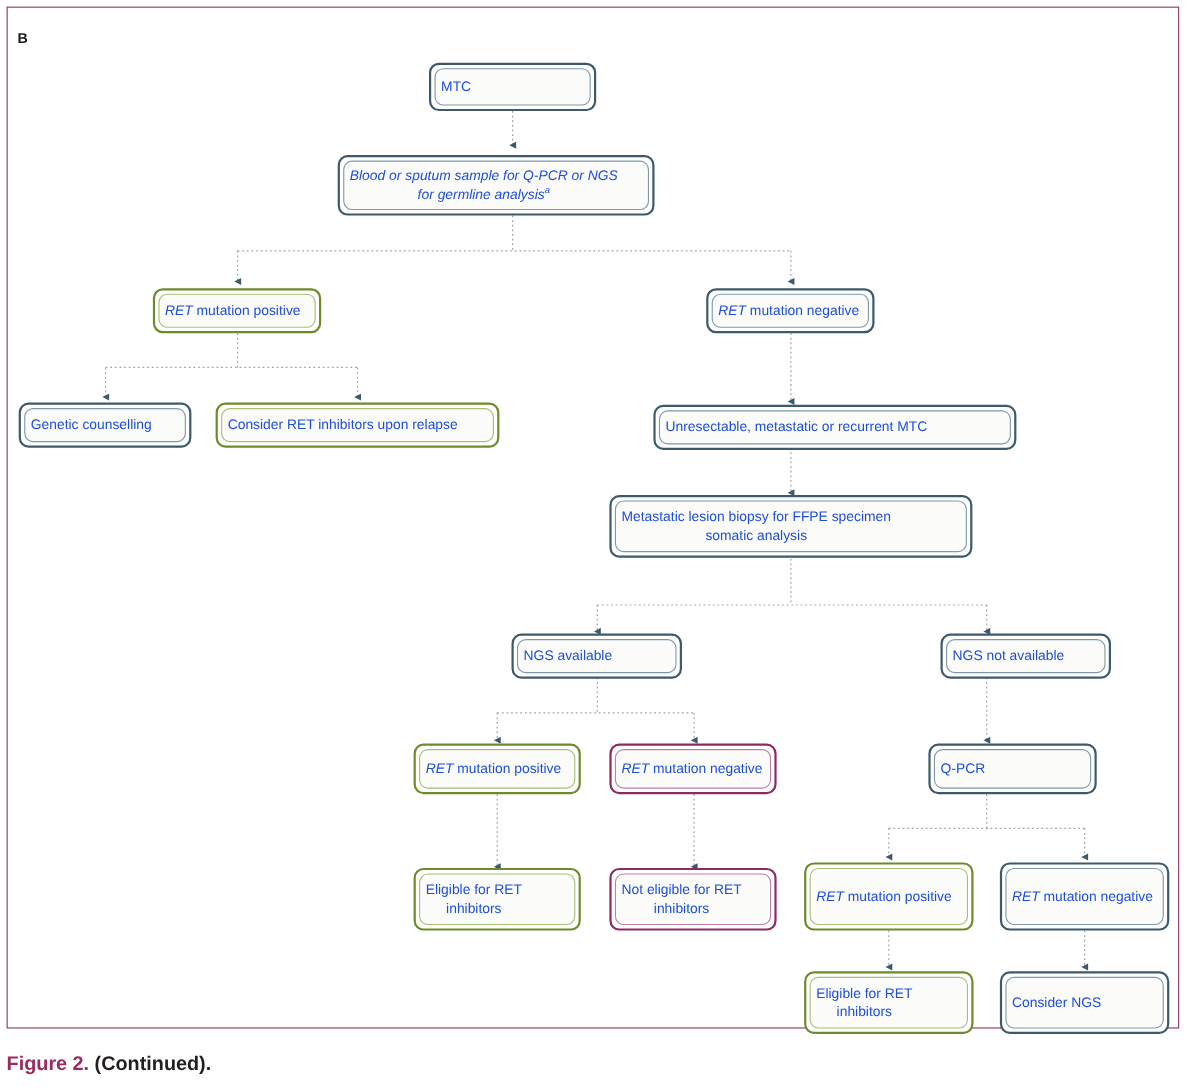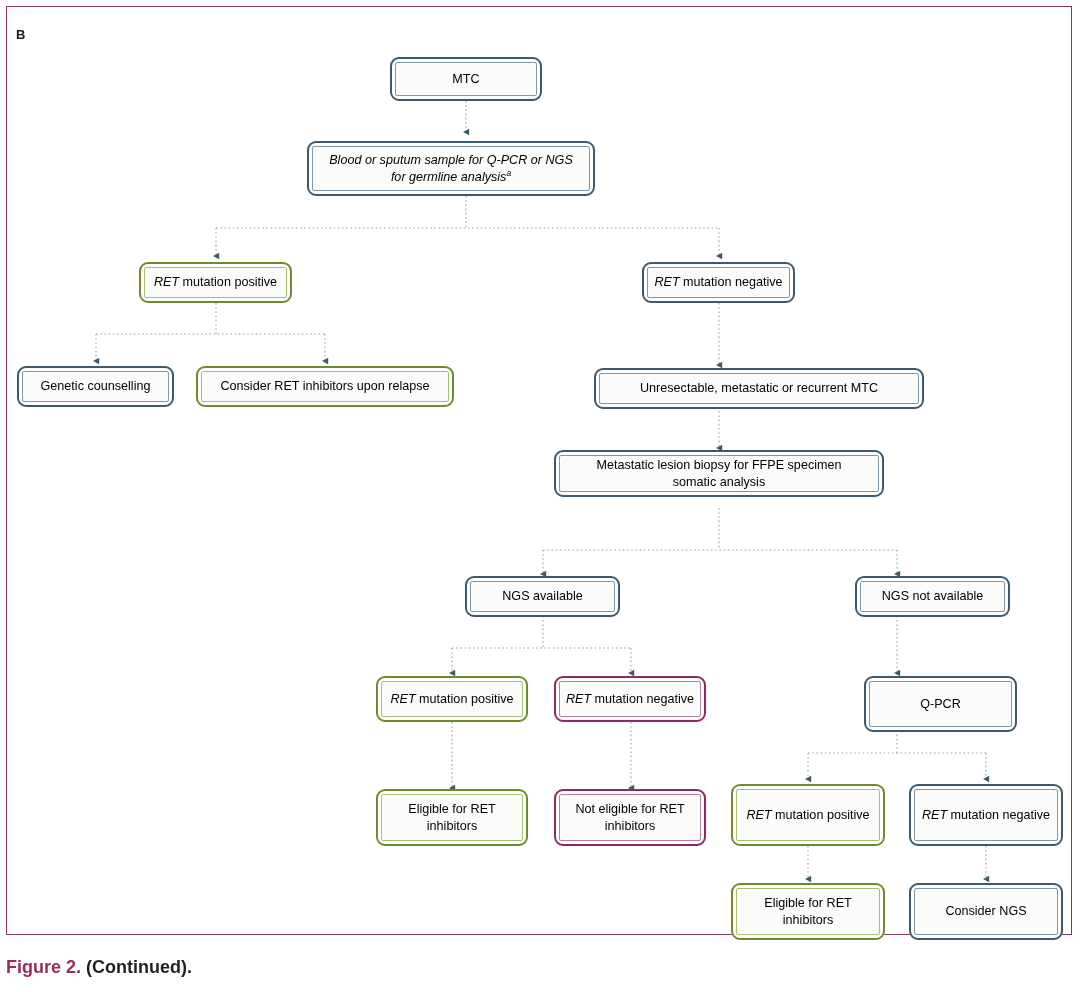--- a/index.html
+++ b/index.html
@@ -54,28 +54,28 @@
     border-radius: 9px;
     background: #ffffff;
     padding: 3px;
   }
   .node > .inner {
     width: 100%;
     height: 100%;
     box-sizing: border-box;
     border-width: 1px;
     border-style: solid;
-    border-radius: 2px;
+    border-radius: 8px;
     background: #fbfbf9;
     display: flex;
     align-items: center;
-    justify-content: center;
+    justify-content: flex-start;
     text-align: center;
     line-height: 1.32;
-    color: #000000;
+    color: #1d4ed8;
     font-size: 12.6px;
     padding: 0 5px;
   }
   .node.blue { border-color: #3C5A6B; }
   .node.blue > .inner { border-color: #7E98A8; }
   .node.green { border-color: #6E8B2B; }
   .node.green > .inner { border-color: #A7BE74; }
   .node.plum { border-color: #8E2A62; }
   .node.plum > .inner { border-color: #BE7FA4; }
 
@@ -198,21 +198,21 @@
     <span>Consider RET inhibitors upon relapse</span>
   </div>
 </div>
 
 <div class="node blue" style="left:554px; top:368px; width:330px; height:41px;margin-left:40px;">
   <div class="inner">
     <span>Unresectable, metastatic or recurrent MTC</span>
   </div>
 </div>
 
-<div class="node blue" style="left:554px; top:450px; width:330px; height:47px;">
+<div class="node blue" style="left:554px; top:450px; width:330px; height:57px;">
   <div class="inner">
     <span>
       <span>Metastatic lesion biopsy for FFPE specimen</span><br>
       <span>somatic analysis</span>
     </span>
   </div>
 </div>
 
 <div class="node blue" style="left:465px; top:576px; width:155px; height:41px;">
   <div class="inner">
@@ -231,21 +231,21 @@
     <span><span class="gene">RET</span><span> mutation positive</span></span>
   </div>
 </div>
 
 <div class="node plum" style="left:554px; top:676px; width:152px; height:46px;">
   <div class="inner">
     <span><span class="gene">RET</span><span> mutation negative</span></span>
   </div>
 </div>
 
-<div class="node blue" style="left:864px; top:676px; width:153px; height:56px;">
+<div class="node blue" style="left:844px; top:676px; width:153px; height:46px;">
   <div class="inner">
     <span>Q-PCR</span>
   </div>
 </div>
 
 <div class="node green" style="left:376px; top:789px; width:152px; height:57px;">
   <div class="inner">
     <span>
       <span>Eligible for RET</span><br>
       <span>inhibitors</span>

